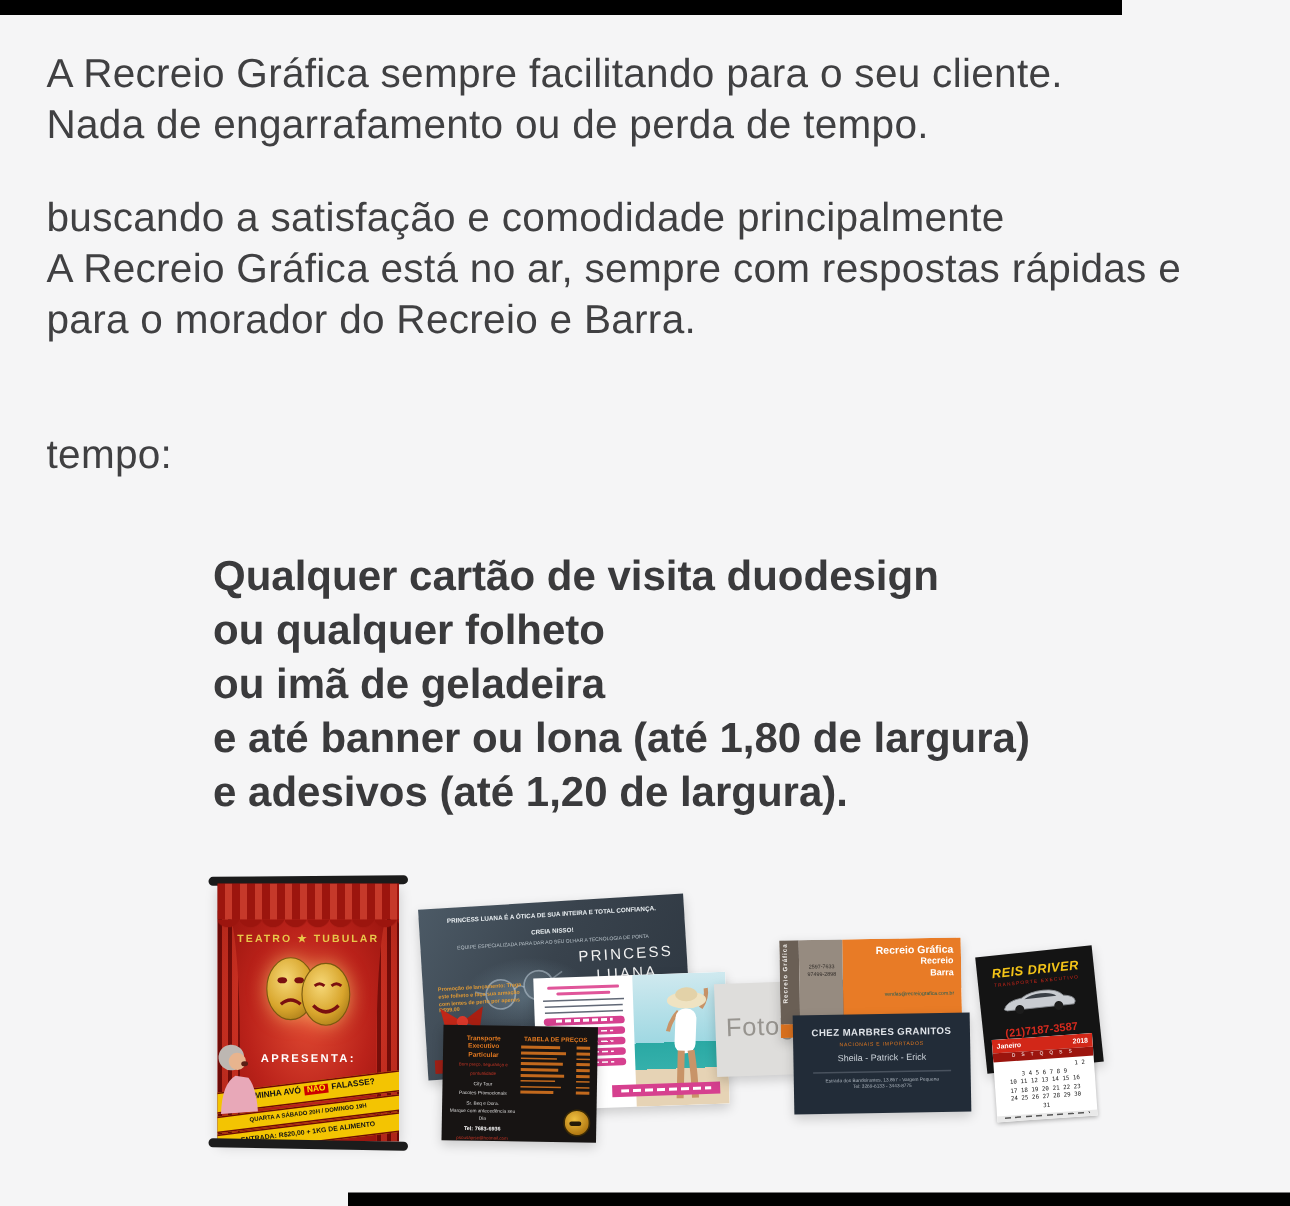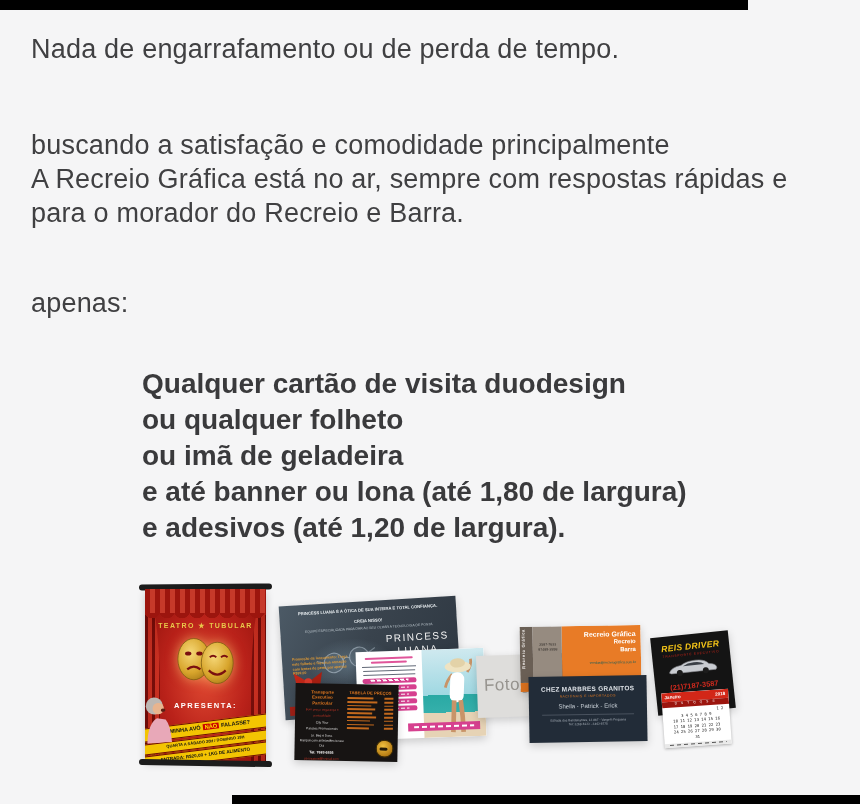--- a/index.html
+++ b/index.html
@@ -155,31 +155,32 @@
     background:repeating-linear-gradient(90deg,currentColor 0 4px,transparent 4px 7px);}
 </style>
 </head>
 <body>
 
 <div class="page">
   <div class="topbar"></div>
   <div class="bottombar"></div>
 
   <div class="para p1">
+    <div>A Recreio Gráfica sempre facilitando para o seu cliente.</div>
     <div>Nada de engarrafamento ou de perda de tempo.</div>
   </div>
 
   <div class="para p2">
     <div>buscando a satisfação e comodidade principalmente</div>
     <div>A Recreio Gráfica está no ar, sempre com respostas rápidas e</div>
     <div>para o morador do Recreio e Barra.</div>
   </div>
 
   <div class="para p3">
-    <div>apenas:</div>
+    <div>tempo:</div>
   </div>
 
   <div class="promo">
     <div>Qualquer cartão de visita duodesign</div>
     <div>ou qualquer folheto</div>
     <div>ou imã de geladeira</div>
     <div>e até banner ou lona (até 1,80 de largura)</div>
     <div>e adesivos (até 1,20 de largura).</div>
   </div>
 

